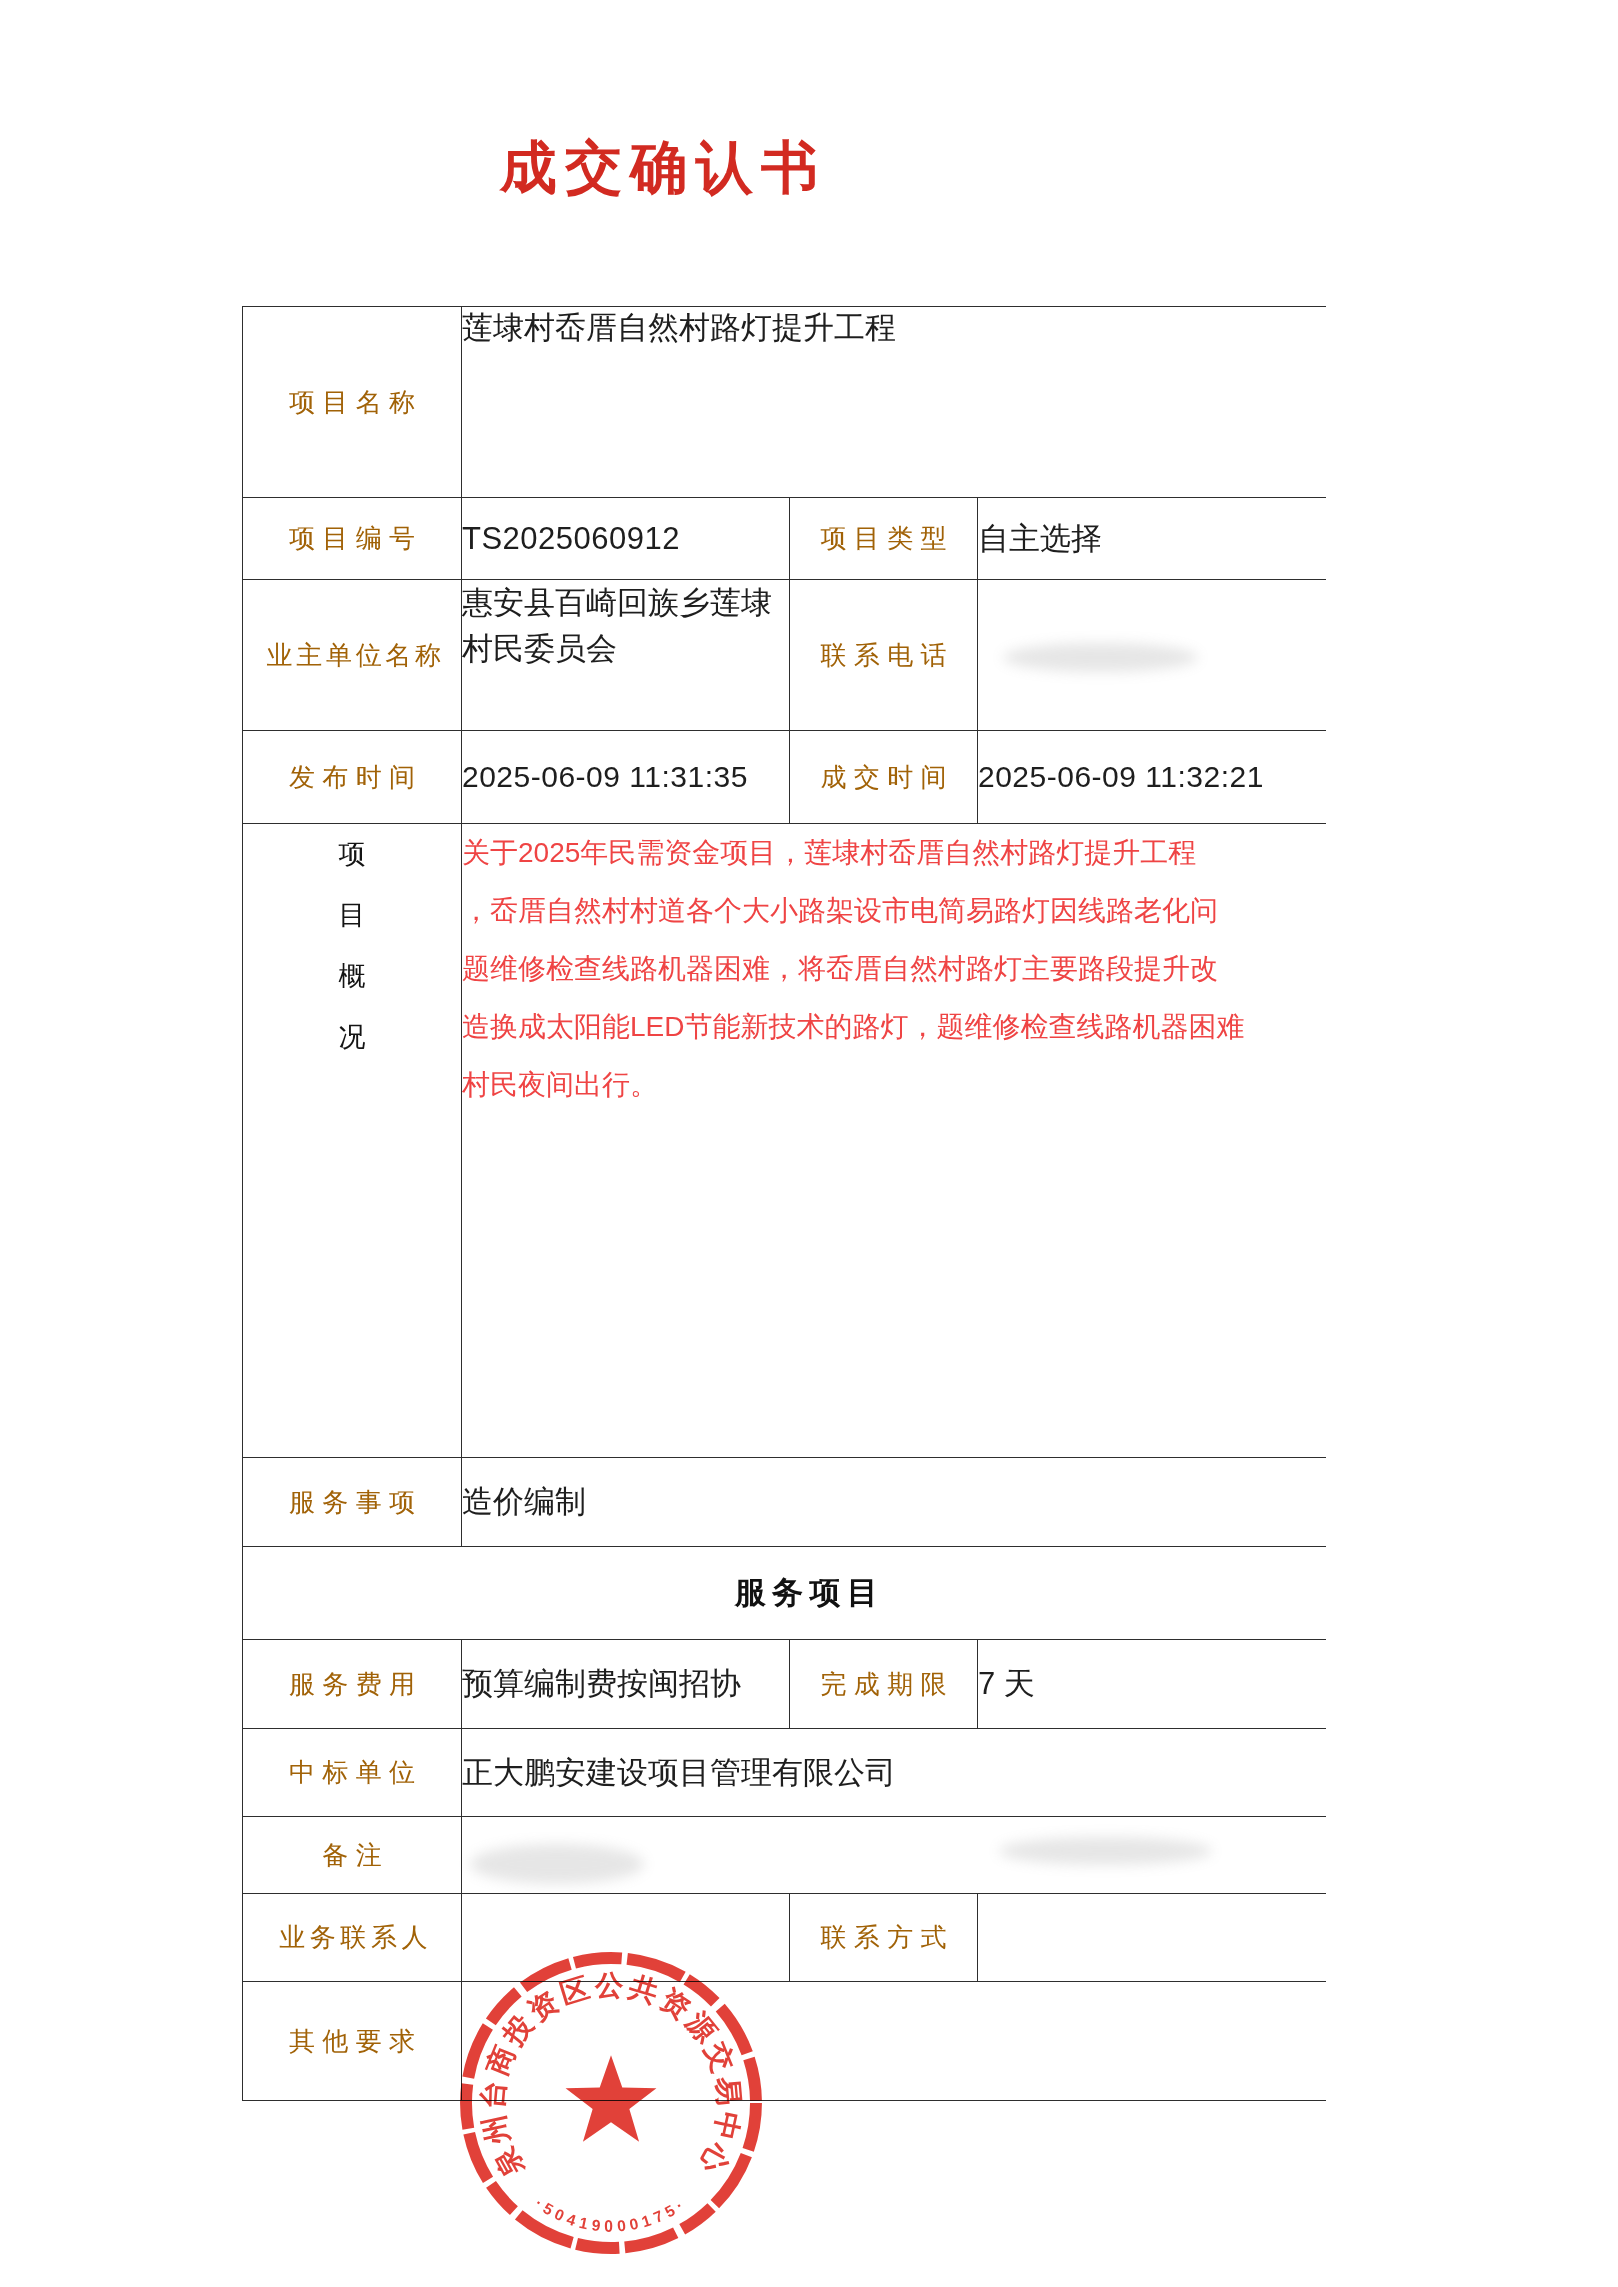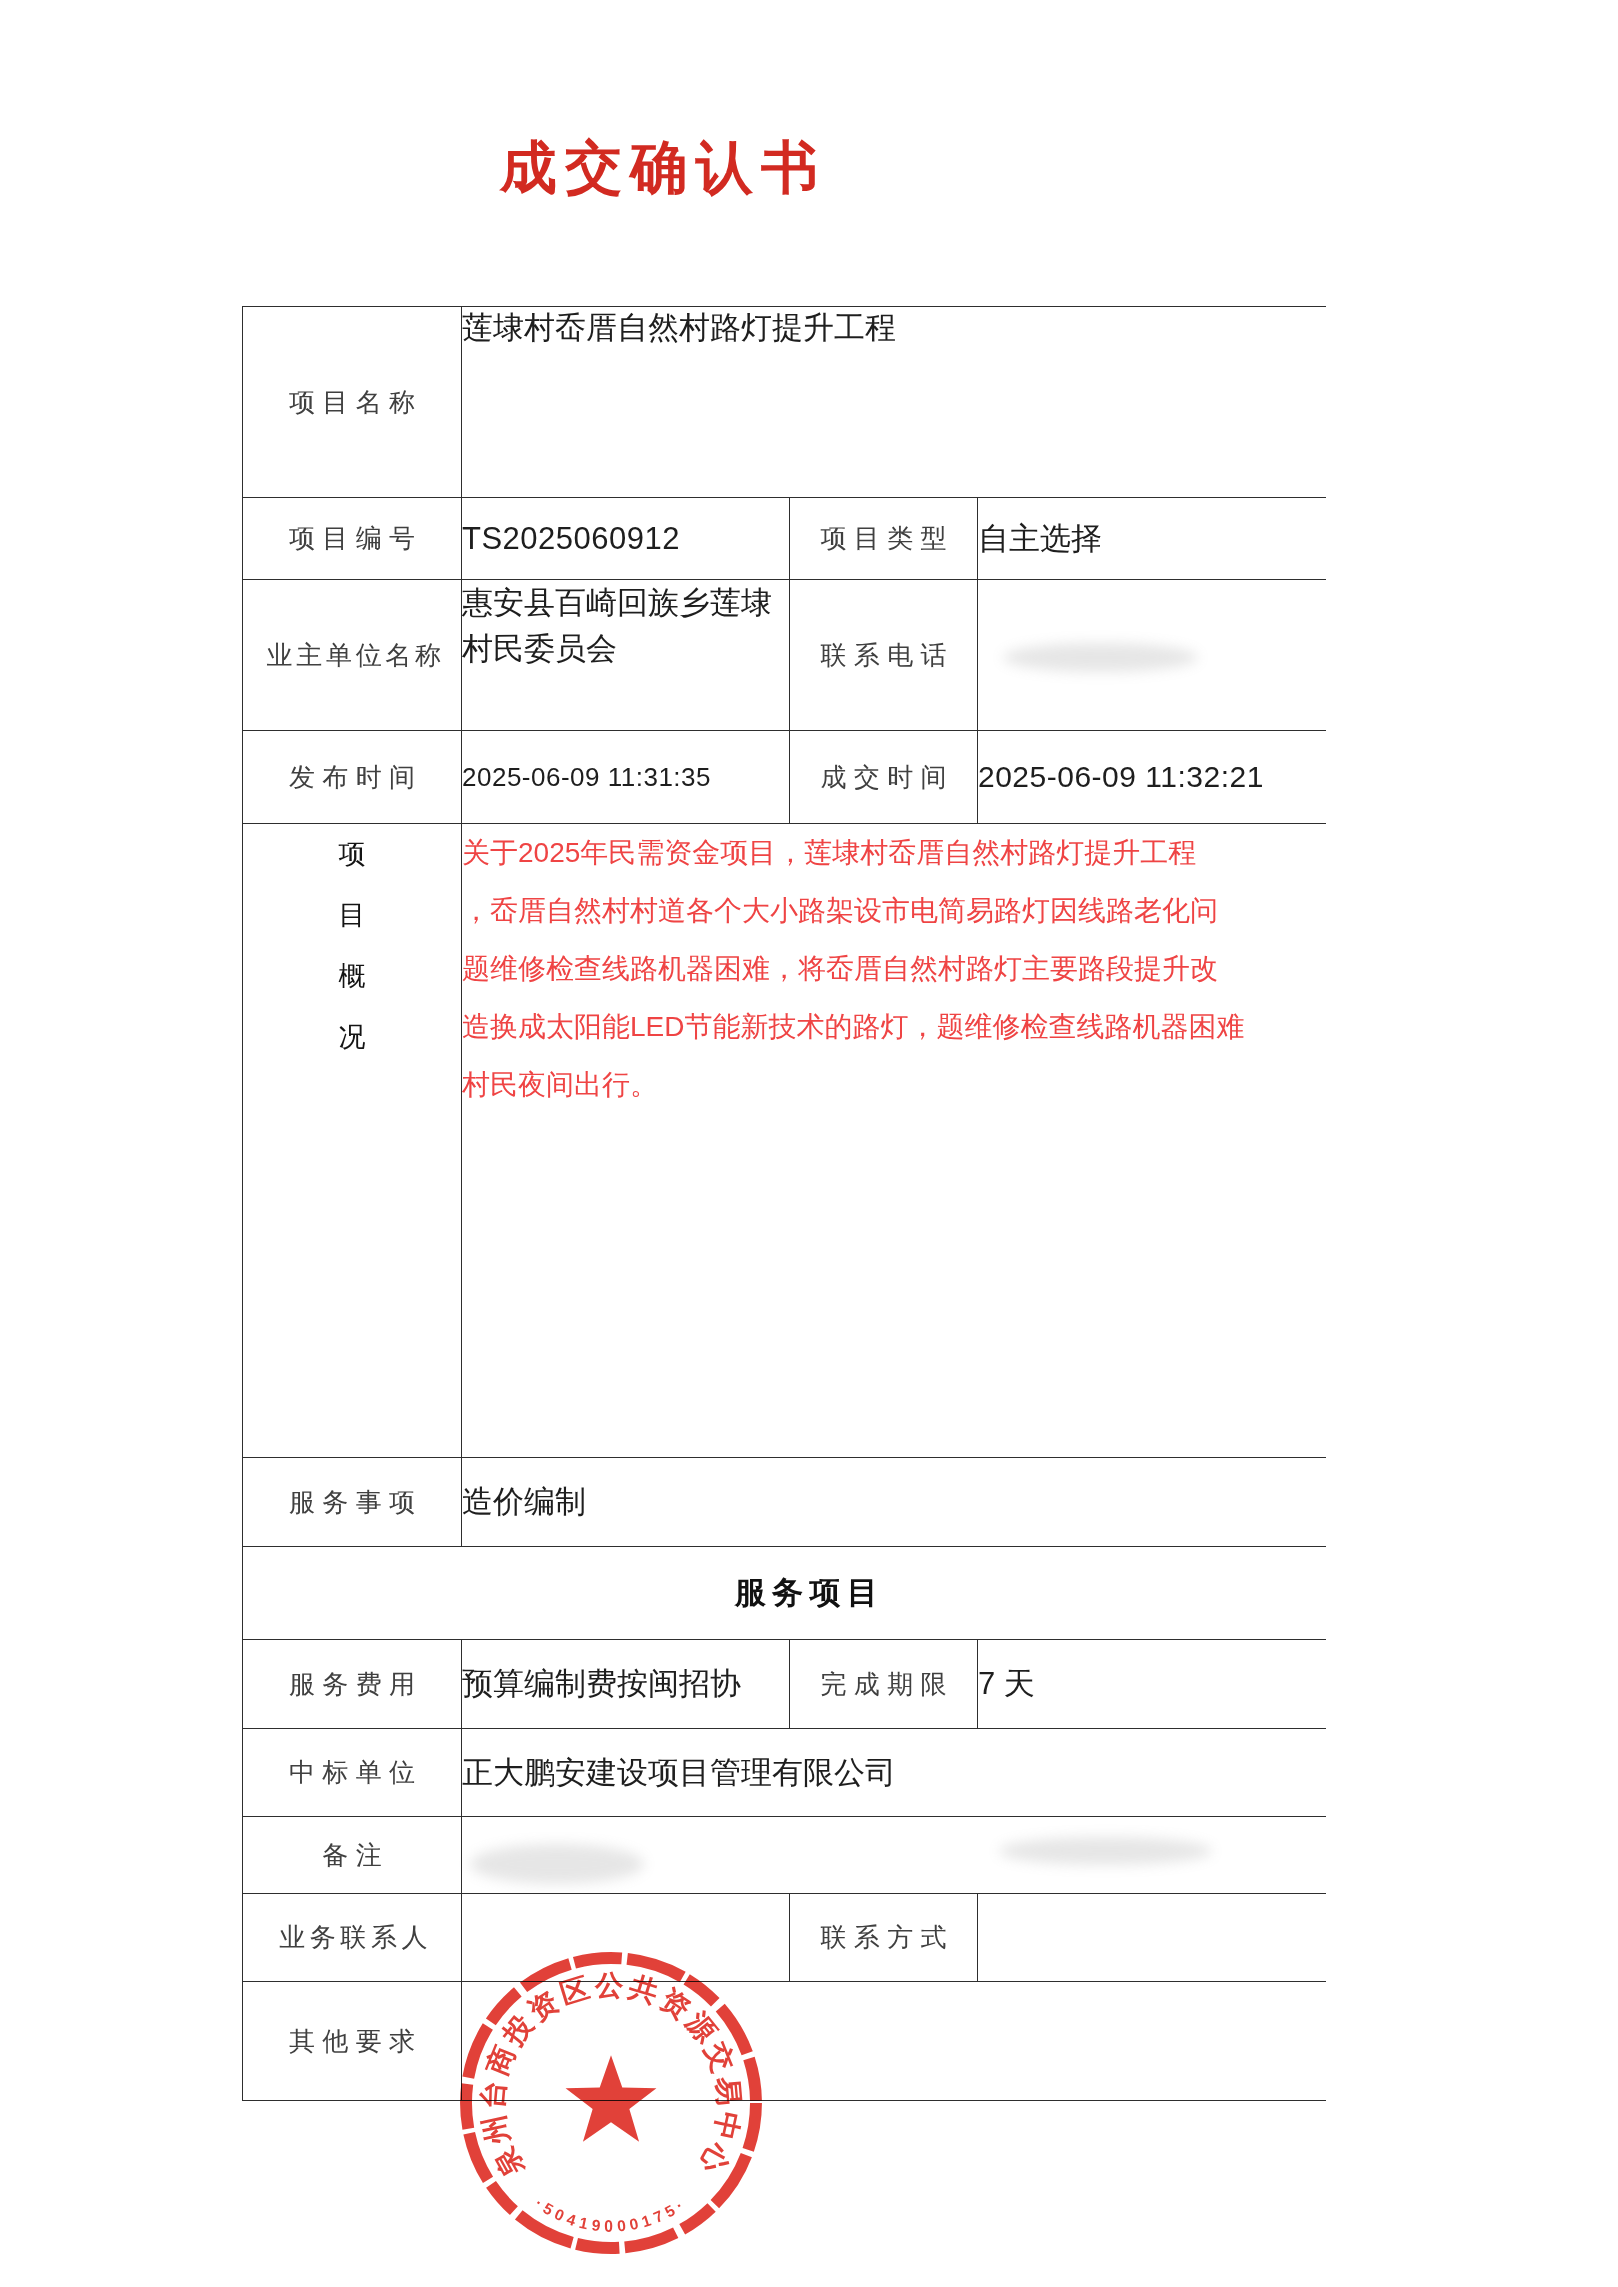--- a/index.html
+++ b/index.html
@@ -36,21 +36,21 @@
   table.doc-table td {
     border: 1.8px solid #2e2e2e;
     padding: 0;
     overflow: hidden;
   }
   td.label {
     text-align: center;
     vertical-align: middle;
     font-family: Liberation Mono, monospace;
     font-size: 26px;
-    color: #404040;
+    color: #a16207;
     letter-spacing: 7.3px;
     text-indent: 7.3px; 
   }
   td.value {
     vertical-align: middle;
     font-size: 31px;
     color: #1e1e1e;
     padding: 3.7px 9.2px 3.7px 14.7px;
   }
   td.value.top { vertical-align: top; }
@@ -128,21 +128,21 @@
 
     <tr style="height:151px">
       <td class="label" style="letter-spacing:3.7px">业主单位名称</td>
       <td class="value top" style="line-height:46px">惠安县百崎回族乡莲埭村民委员会</td>
       <td class="label">联系电话</td>
       <td class="value"></td>
     </tr>
 
     <tr style="height:93px">
       <td class="label">发布时间</td>
-      <td class="value mono-ish" style="font-size:26px">2025-06-09 11:31:35</td>
+      <td class="value mono-ish" style="font-size:30px">2025-06-09 11:31:35</td>
       <td class="label">成交时间</td>
       <td class="value mono-ish" style="font-size:30px">2025-06-09 11:32:21</td>
     </tr>
 
     <tr style="height:634px">
       <td class="overview-label">
         <span class="vchar">项</span>
         <span class="vchar">目</span>
         <span class="vchar">概</span>
         <span class="vchar">况</span>

